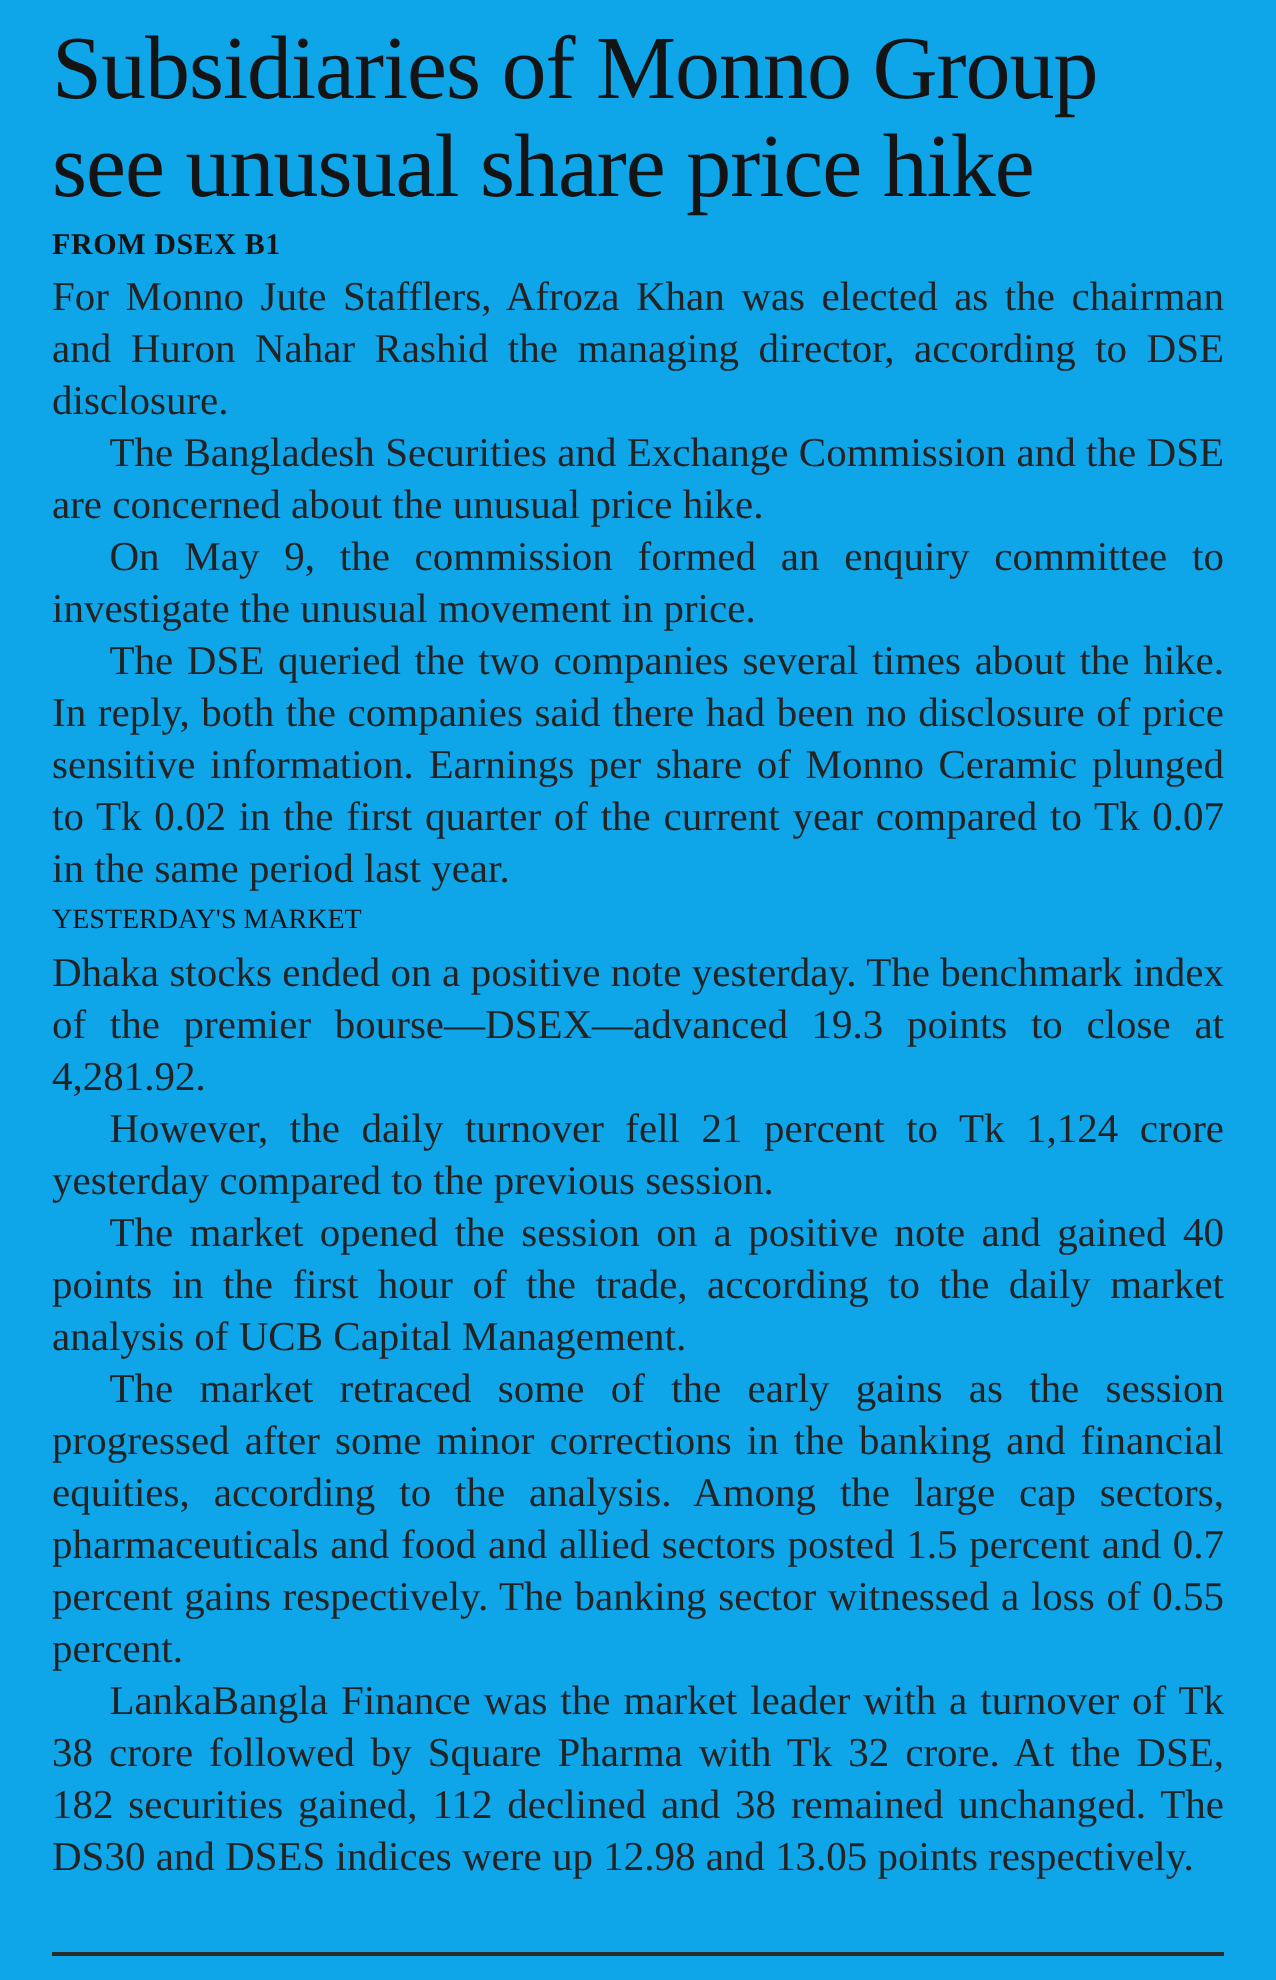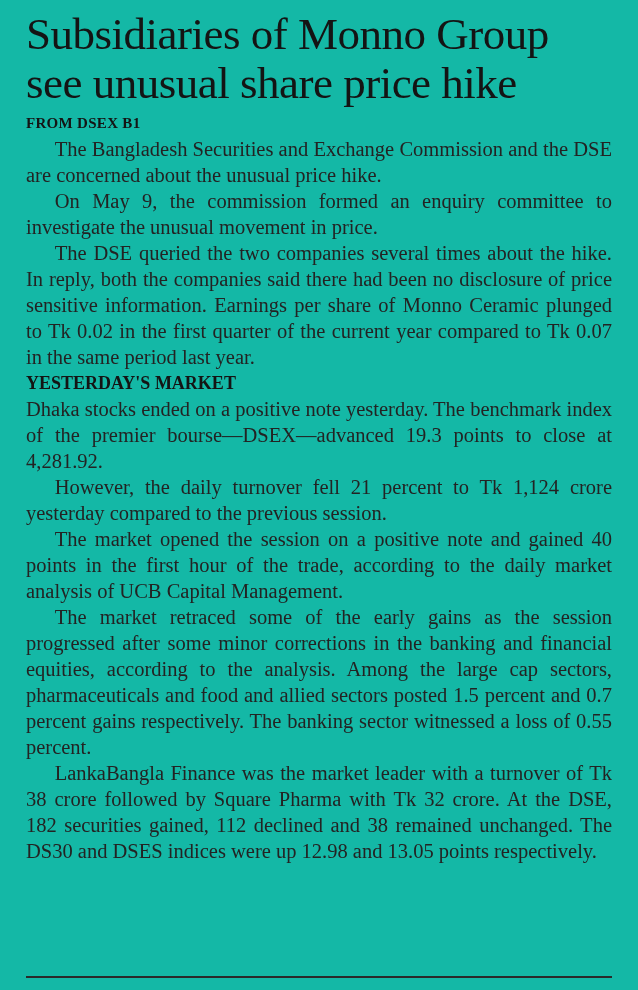--- a/index.html
+++ b/index.html
@@ -5,21 +5,21 @@
   html, body {
     margin: 0;
     padding: 0;
     background: #e9e6de;
   }
   .page {
     position: relative;
     width: 638px;
     height: 990px;
     box-sizing: border-box;
-    background: #14b8a6;
+    background: #0ea5e9;
     padding: 6px 26px 0 26px;
     font-family: "Liberation Serif", serif;
     color: #1e1e1e;
     overflow: hidden;
   }
   .headline {
     font-size: 45px;
     line-height: 1.08;
     font-weight: normal;
     color: #141414;
@@ -38,23 +38,23 @@
     font-size: 20.5px;
     line-height: 26px;
     text-align: justify;
     text-indent: 1.4em;
     color: #232323;
   }
   .body-copy p.noindent {
     text-indent: 0;
   }
   .subheading {
-    font-size: 18px;
+    font-size: 14px;
     line-height: 26px;
-    font-weight: bold;
+    font-weight: normal;
     margin: 0;
     color: #141414;
   }
   .bottom-rule {
     position: absolute;
     left: 26px;
     right: 26px;
     bottom: 12px;
     border: none;
     border-top: 2px solid #2a2a2a;
@@ -65,20 +65,21 @@
 <body>
 
 <div class="page">
 
   <h1 class="headline"><span>Subsidiaries of Monno Group</span><br><span>see unusual share price hike</span></h1>
 
   <div class="kicker">FROM DSEX B1</div>
 
   <div class="body-copy">
 
+    <p class="noindent">For Monno Jute Stafflers, Afroza Khan was elected as the chairman and Huron Nahar Rashid the managing director, according to DSE disclosure.</p>
 
     <p>The Bangladesh Securities and Exchange Commission and the DSE are concerned about the unusual price hike.</p>
 
     <p>On May 9, the commission formed an enquiry committee to investigate the unusual movement in price.</p>
 
     <p>The DSE queried the two companies several times about the hike. In reply, both the companies said there had been no disclosure of price sensitive information. Earnings per share of Monno Ceramic plunged to Tk 0.02 in the first quarter of the current year compared to Tk 0.07 in the same period last year.</p>
 
     <h2 class="subheading">YESTERDAY'S MARKET</h2>
 
     <p class="noindent">Dhaka stocks ended on a positive note yesterday. The benchmark index of the premier bourse—DSEX—advanced 19.3 points to close at 4,281.92.</p>

